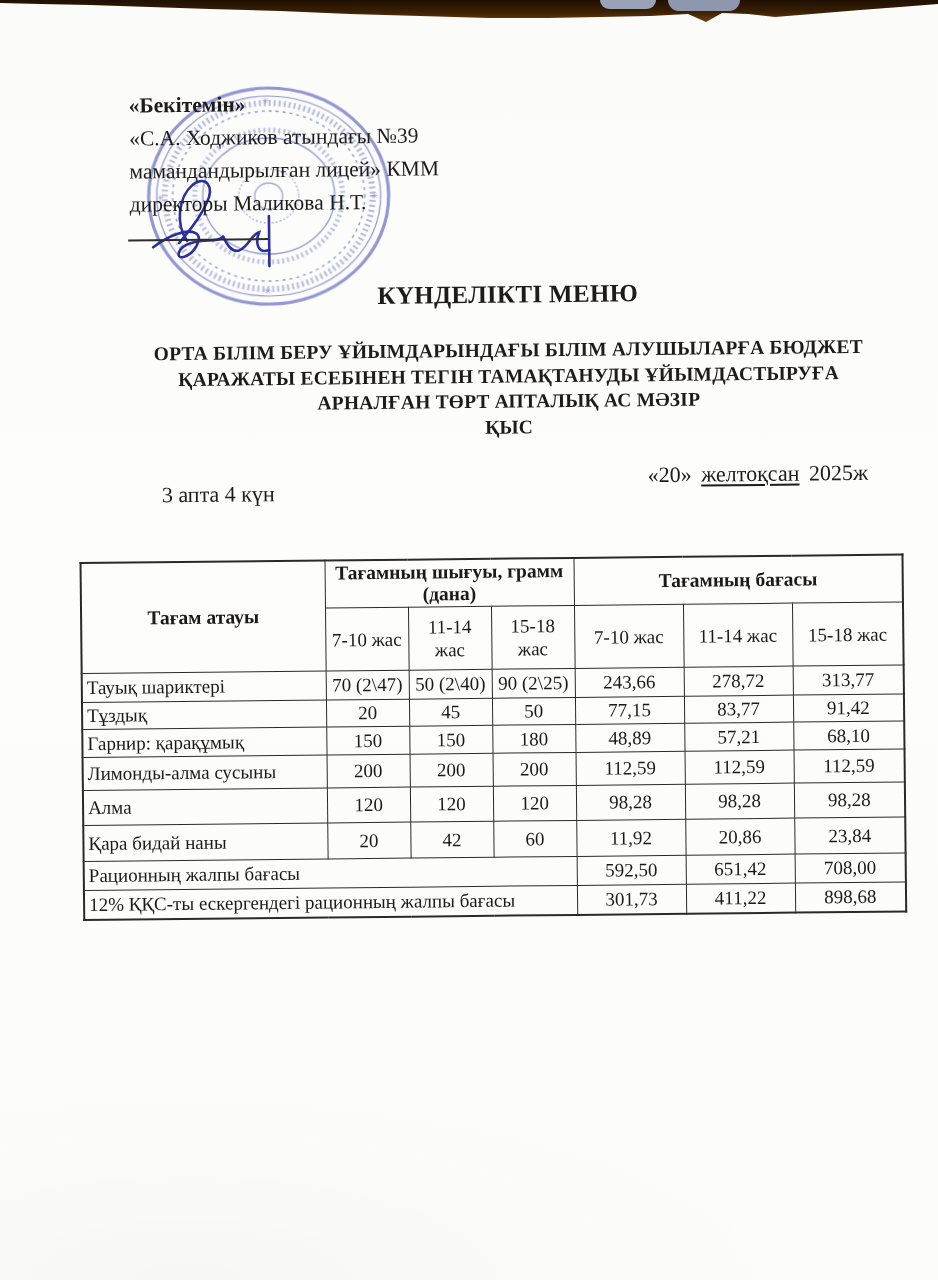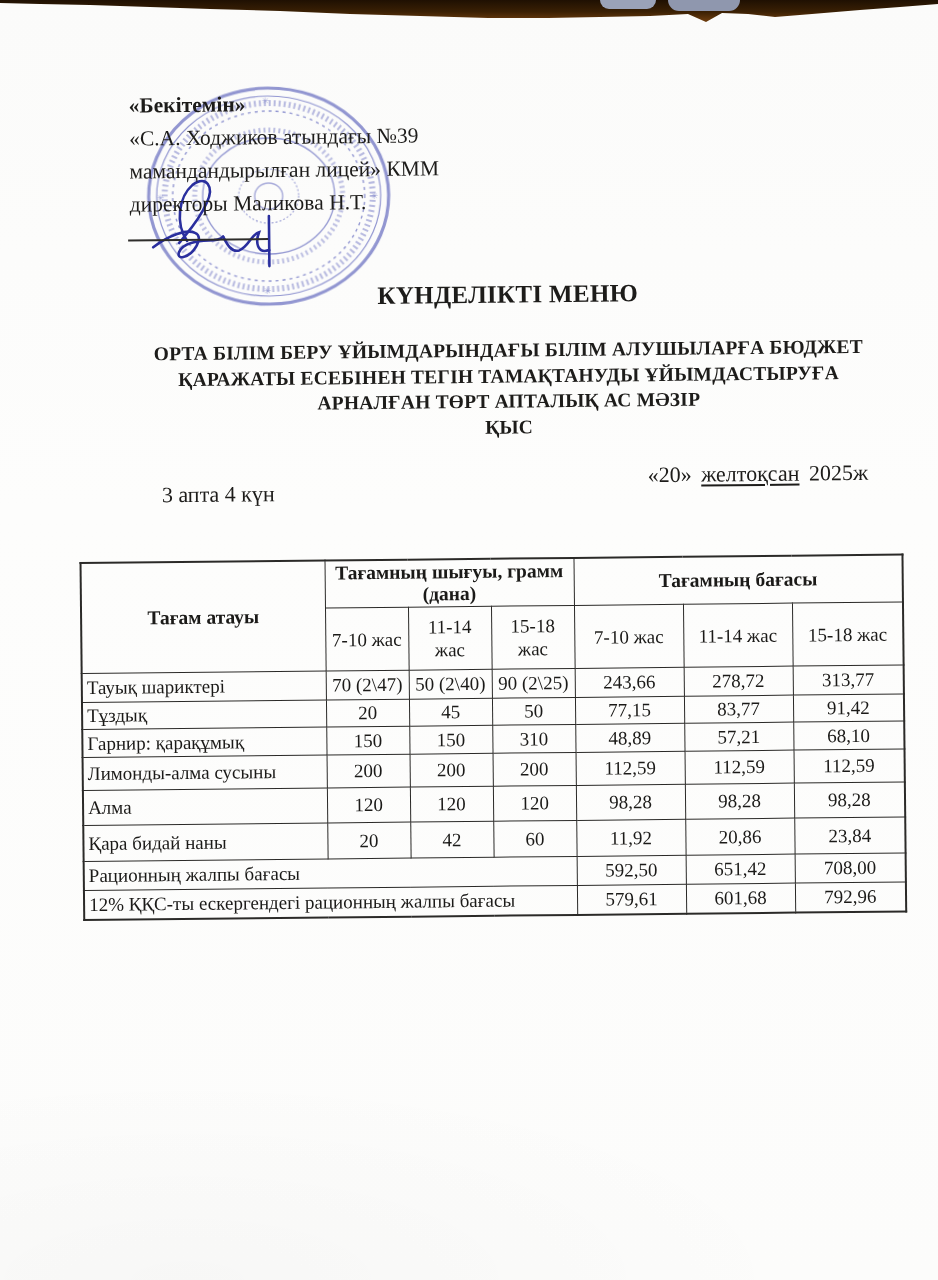--- a/index.html
+++ b/index.html
@@ -171,21 +171,21 @@
           <td class="num">45</td>
           <td class="num">50</td>
           <td class="num">77,15</td>
           <td class="num">83,77</td>
           <td class="num">91,42</td>
         </tr>
         <tr class="r2">
           <td class="dish">Гарнир: қарақұмық</td>
           <td class="num">150</td>
           <td class="num">150</td>
-          <td class="num">310</td>
+          <td class="num">180</td>
           <td class="num">48,89</td>
           <td class="num">57,21</td>
           <td class="num">68,10</td>
         </tr>
         <tr class="r3">
           <td class="dish">Лимонды-алма сусыны</td>
           <td class="num">200</td>
           <td class="num">200</td>
           <td class="num">200</td>
           <td class="num">112,59</td>
@@ -211,21 +211,21 @@
           <td class="num">23,84</td>
         </tr>
         <tr class="tot">
           <td class="tot-label" colspan="4">Рационның жалпы бағасы</td>
           <td class="num">592,50</td>
           <td class="num">651,42</td>
           <td class="num">708,00</td>
         </tr>
         <tr class="tot">
           <td class="tot-label" colspan="4">12% ҚҚС-ты ескергендегі рационның жалпы бағасы</td>
-          <td class="num">579,61</td>
-          <td class="num">601,68</td>
-          <td class="num">792,96</td>
+          <td class="num">301,73</td>
+          <td class="num">411,22</td>
+          <td class="num">898,68</td>
         </tr>
       </tbody>
     </table>
 
   </div>
 </div>
 
 </body></html>

